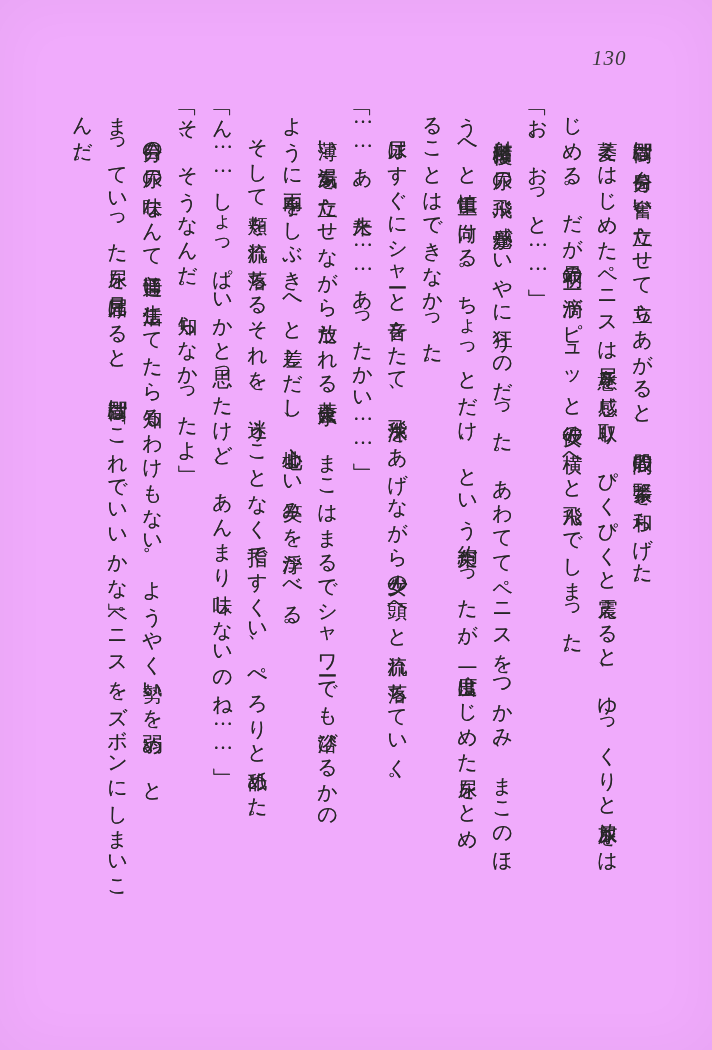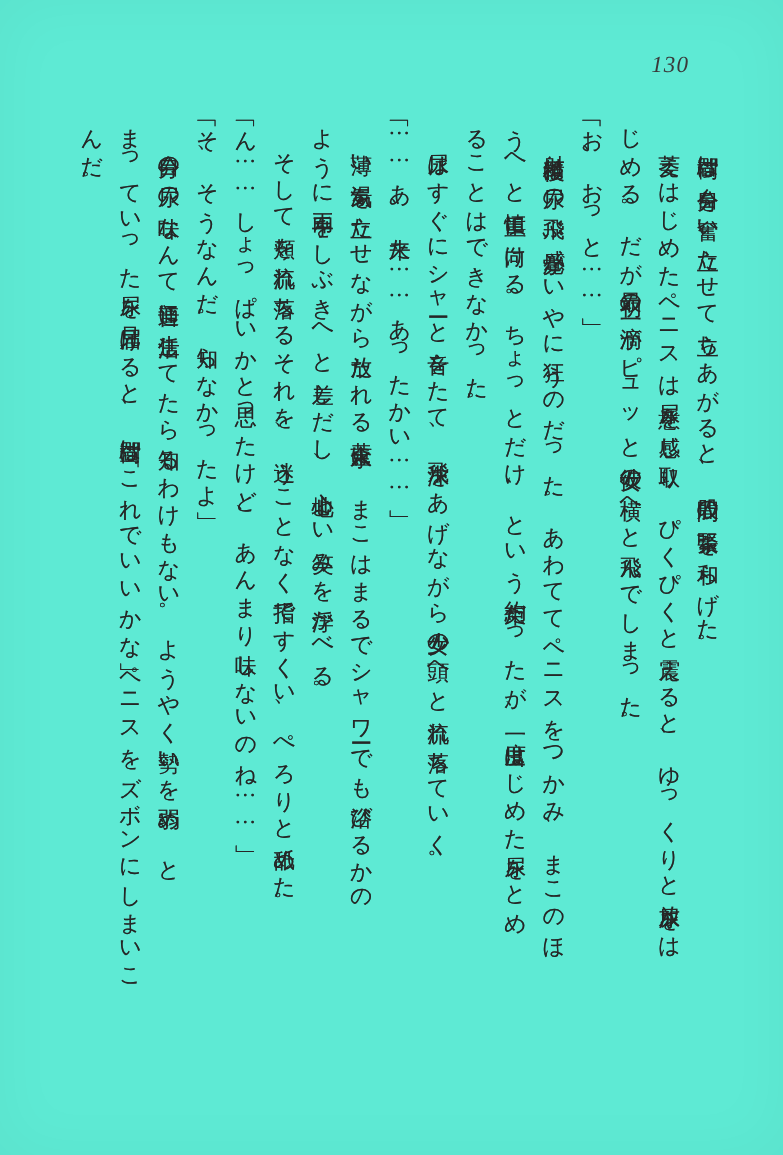--- a/index.html
+++ b/index.html
@@ -4,21 +4,21 @@
 <style>
   html, body {
     margin: 0;
     padding: 0;
     background: #ffffff;
   }
   #page {
     position: relative;
     width: 712px;
     height: 1050px;
-    background: #5eead4;
+    background: #f0abfc;
     box-shadow: inset 0 0 60px rgba(0,0,0,0.035);
     overflow: hidden;
     font-family: "Liberation Serif", "DejaVu Serif", serif;
   }
   #page-number {
     position: absolute;
     top: 46px;
     left: 592px;
     font-size: 21px;
     font-style: italic;

